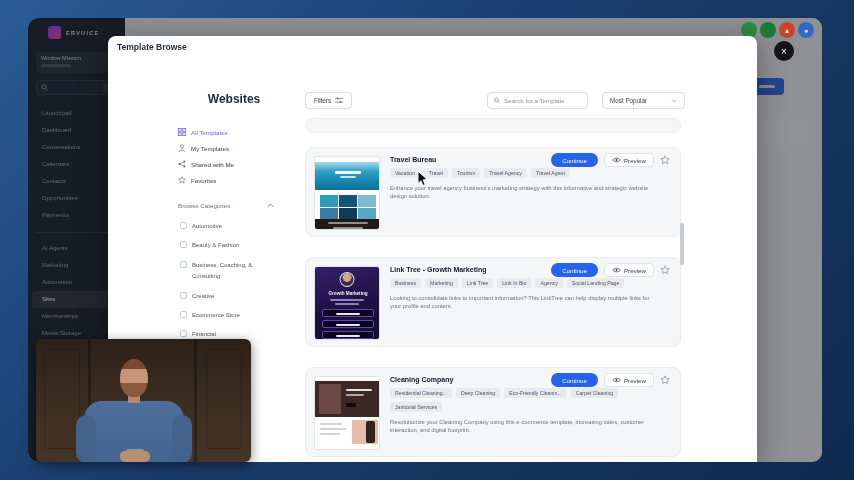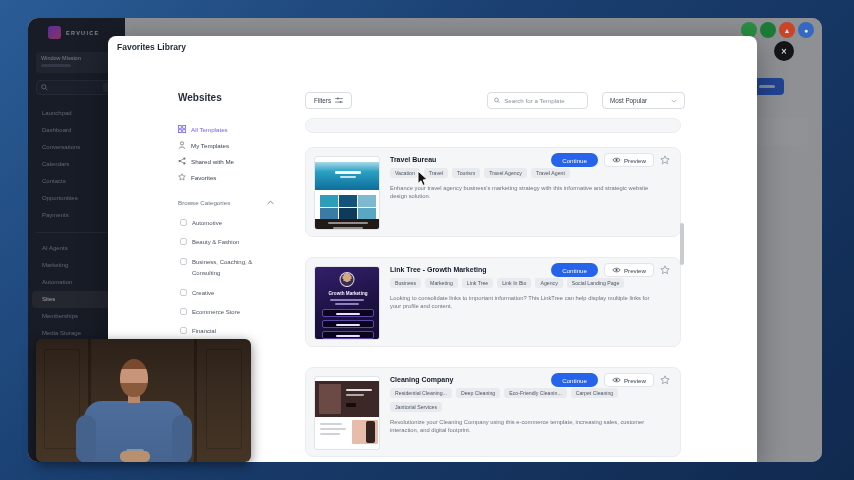--- a/index.html
+++ b/index.html
@@ -51,21 +51,21 @@
   
   .modal { position:absolute; left:80px; top:18px; width:649px; height:426px;
            background:#ffffff; border-radius:8px 8px 0 0; box-shadow:0 6px 30px rgba(0,0,0,.35); }
   .modal-title { position:absolute; left:9px; top:6px; font-size:8.5px; font-weight:bold; color:#1f2937; }
   .close-btn { position:absolute; left:746px; top:23px; width:20px; height:20px; border-radius:50%;
                background:#141417; color:#ffffff; font-size:10px; line-height:19px; text-align:center;
                border:none; cursor:pointer; z-index:40; }
 
   
   .m-left { position:absolute; left:60px; top:50px; width:138px; }
-  .m-section { font-size:10px; font-weight:bold; color:#1f2937; margin:6px 16px 18px 10px; }
+  .m-section { font-size:12px; font-weight:bold; color:#1f2937; margin:6px 16px 18px 10px;text-align:center; }
   .m-nav-item { display:flex; align-items:center; gap:5px; padding:4px 0 4px 10px;
                 font-size:6.2px; color:#374151; }
   .m-nav-item svg { flex:0 0 auto; }
   .m-nav-item.active { color:#7161ef; }
   .browse-row { display:flex; align-items:center; margin:14px 0 8px 10px; width:96px;
                 font-size:6.2px; color:#6b7280; }
   .browse-row svg { margin-left:auto; }
   .cat-row { display:flex; gap:5px; padding:4px 0 4px 12px; align-items:flex-start; }
   .checkbox { flex:0 0 auto; width:7px; height:7px; border:1px solid #c9ced6; border-radius:2px; background:#fff; margin-top:1px; }
   .cat-label { font-size:6px; color:#4b5563; width:76px; line-height:1.9; }
@@ -213,21 +213,21 @@
     <div class="dim"></div>
 
     <div class="dots">
       <span class="dot" style="background:#2f9e49"></span>
       <span class="dot" style="background:#1f8a3d"></span>
       <span class="dot" style="background:#e14b2f">▲</span>
       <span class="dot" style="background:#3b74d9">●</span>
     </div>
 
     <div class="modal">
-      <div class="modal-title">Favorites Library</div>
+      <div class="modal-title">Template Browse</div>
 
       <div class="m-left">
         <div class="m-section">Websites</div>
 
         <div class="m-nav-item active">
           <svg class="icon" width="8" height="8" viewBox="0 0 10 10">
               <rect x="0.5" y="0.5" width="3.6" height="3.6" fill="none" stroke="#7161ef"></rect>
               <rect x="5.9" y="0.5" width="3.6" height="3.6" fill="none" stroke="#7161ef"></rect>
               <rect x="0.5" y="5.9" width="3.6" height="3.6" fill="none" stroke="#7161ef"></rect>
               <rect x="5.9" y="5.9" width="3.6" height="3.6" fill="none" stroke="#7161ef"></rect>

